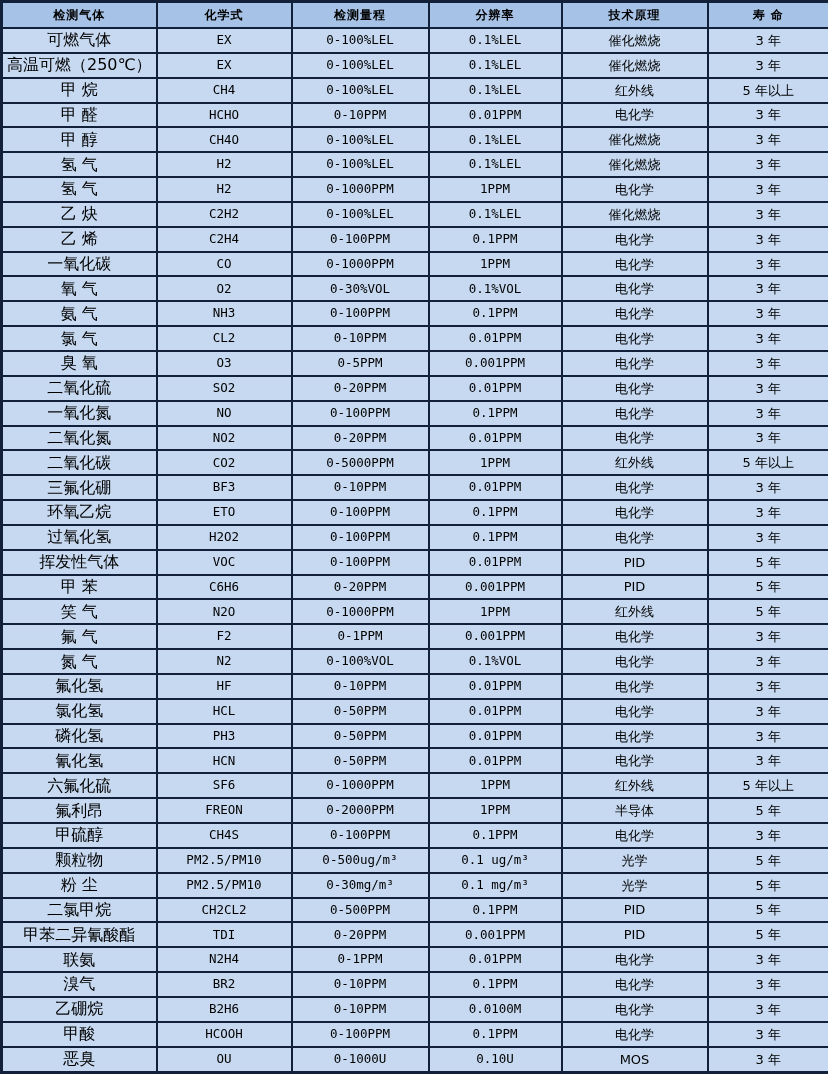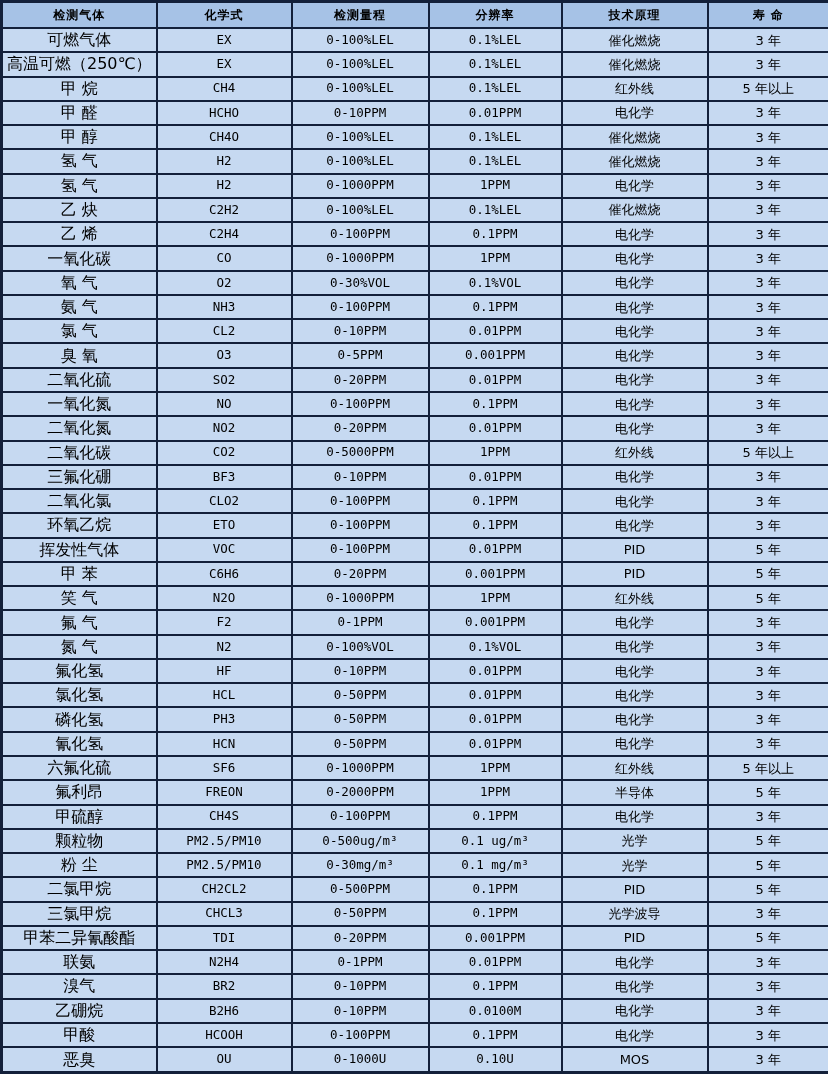--- a/index.html
+++ b/index.html
@@ -222,30 +222,30 @@
         </tr>
         <tr>
           <td class="gas">三氟化硼</td>
           <td class="latin">BF3</td>
           <td class="latin">0-10PPM</td>
           <td class="latin">0.01PPM</td>
           <td class="">电化学</td>
           <td class="">3 年</td>
         </tr>
         <tr>
-          <td class="gas">二氧化氯</td>
-          <td class="latin">CLO2</td>
-          <td class="latin">0-100PPM</td>
-          <td class="latin">0.1PPM</td>
-          <td class="">电化学</td>
-          <td class="">3 年</td>
-        </tr>
-        <tr>
           <td class="gas">环氧乙烷</td>
           <td class="latin">ETO</td>
+          <td class="latin">0-100PPM</td>
+          <td class="latin">0.1PPM</td>
+          <td class="">电化学</td>
+          <td class="">3 年</td>
+        </tr>
+        <tr>
+          <td class="gas">过氧化氢</td>
+          <td class="latin">H2O2</td>
           <td class="latin">0-100PPM</td>
           <td class="latin">0.1PPM</td>
           <td class="">电化学</td>
           <td class="">3 年</td>
         </tr>
         <tr>
           <td class="gas">挥发性气体</td>
           <td class="latin">VOC</td>
           <td class="latin">0-100PPM</td>
           <td class="latin">0.01PPM</td>
@@ -358,28 +358,20 @@
         </tr>
         <tr>
           <td class="gas">二氯甲烷</td>
           <td class="latin">CH2CL2</td>
           <td class="latin">0-500PPM</td>
           <td class="latin">0.1PPM</td>
           <td class="">PID</td>
           <td class="">5 年</td>
         </tr>
         <tr>
-          <td class="gas">三氯甲烷</td>
-          <td class="latin">CHCL3</td>
-          <td class="latin">0-50PPM</td>
-          <td class="latin">0.1PPM</td>
-          <td class="">光学波导</td>
-          <td class="">3 年</td>
-        </tr>
-        <tr>
           <td class="gas">甲苯二异氰酸酯</td>
           <td class="latin">TDI</td>
           <td class="latin">0-20PPM</td>
           <td class="latin">0.001PPM</td>
           <td class="">PID</td>
           <td class="">5 年</td>
         </tr>
         <tr>
           <td class="gas">联氨</td>
           <td class="latin">N2H4</td>

